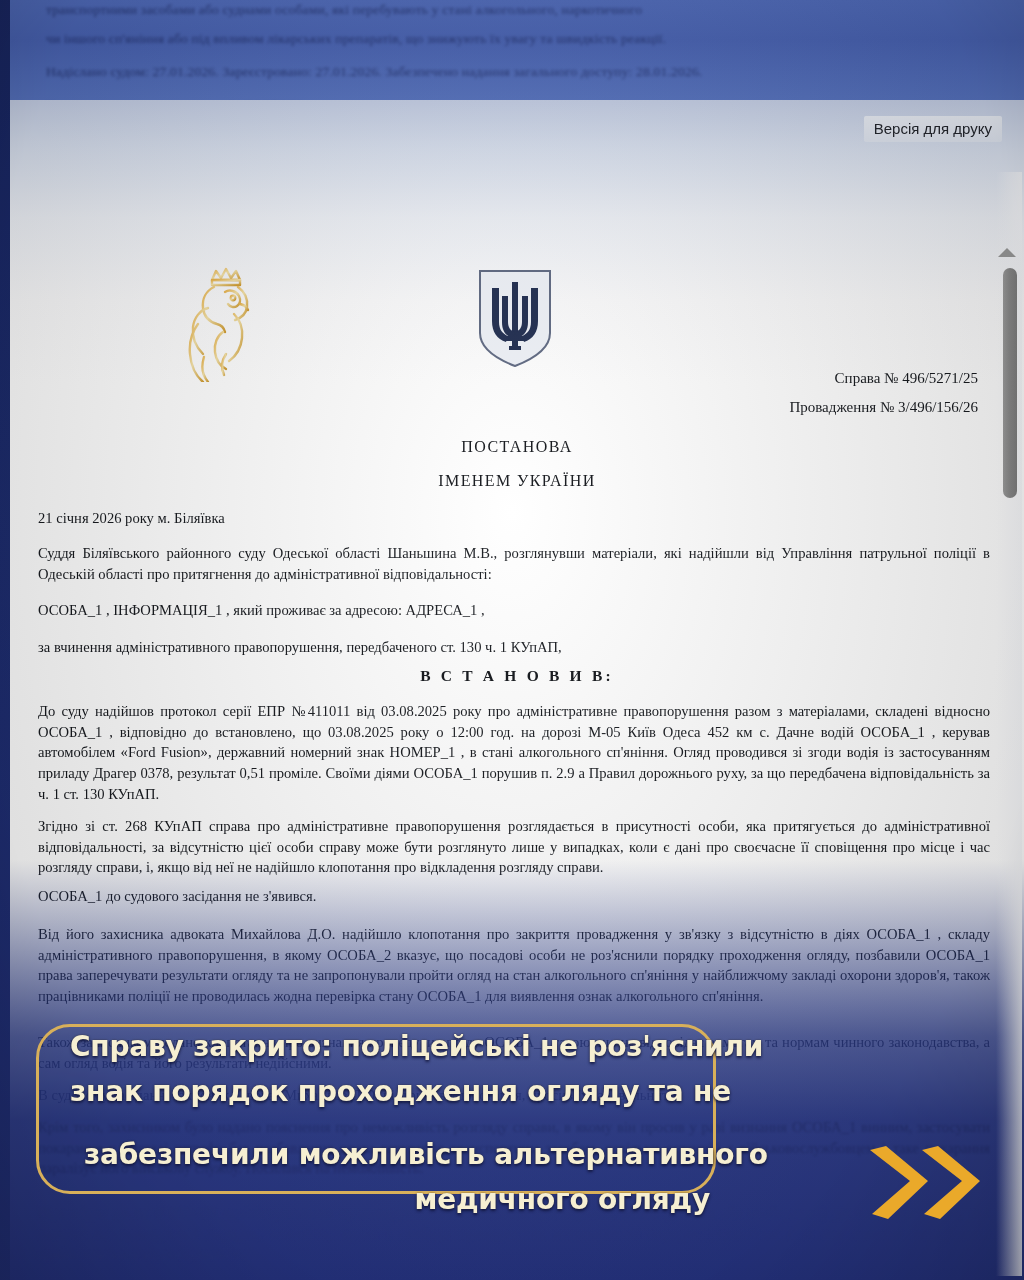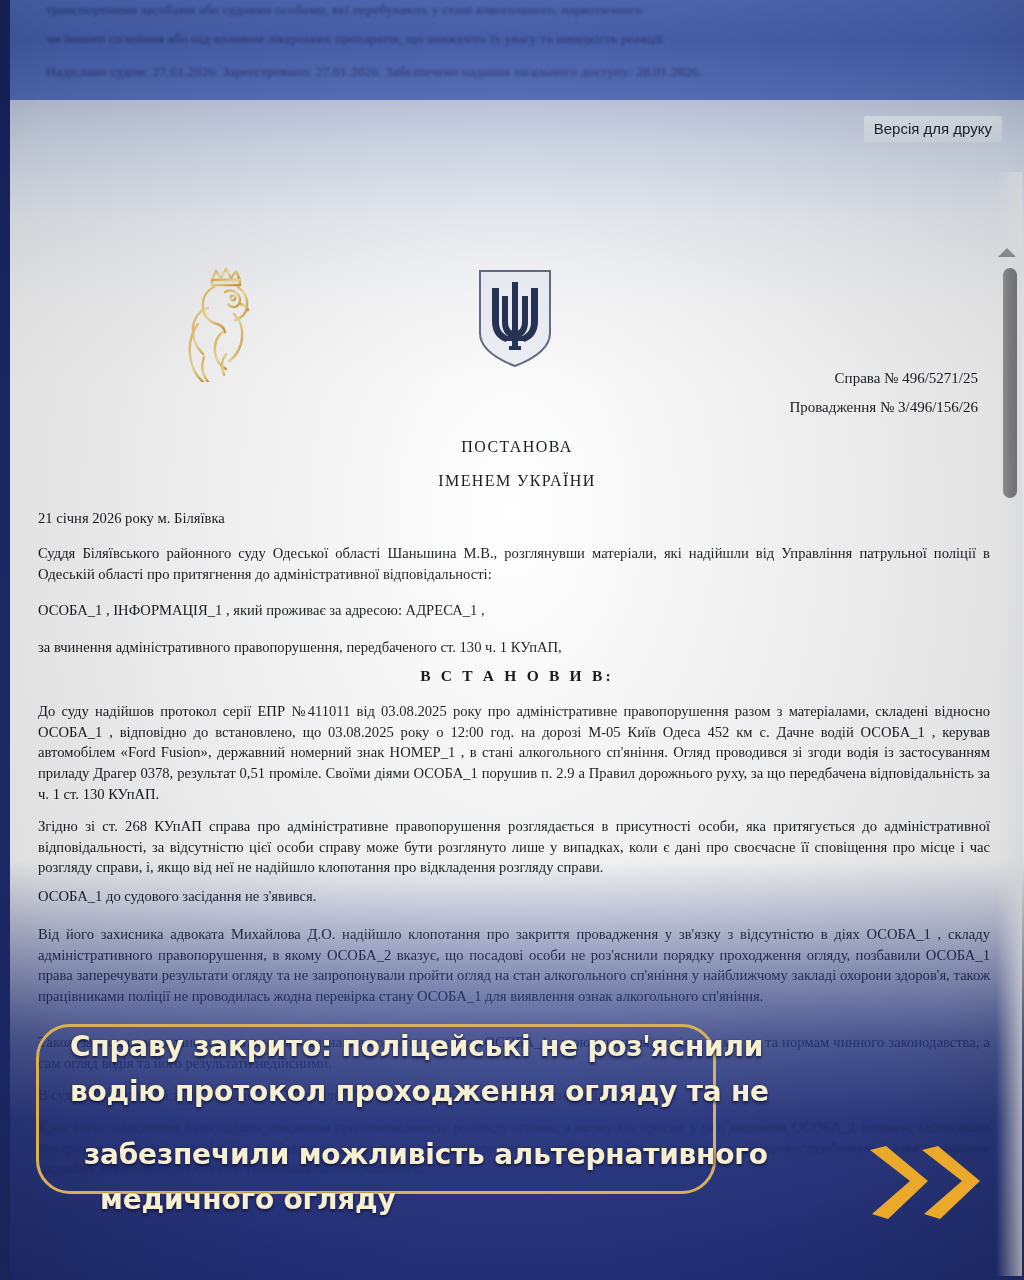--- a/index.html
+++ b/index.html
@@ -141,21 +141,21 @@
   .caption-text{
     position:absolute;left:70px;top:1024px;width:640px;
     font-family:"DejaVu Sans",sans-serif;
     font-size:28px;line-height:1.62;font-weight:bold;
     color:#f6efd2;
     letter-spacing:-.2px;
     text-shadow:0 2px 3px rgba(15,20,60,.85), 0 0 2px rgba(60,45,10,.55);
   }
   .caption-text .ln{display:block;white-space:nowrap;}
   .caption-text .ln.l3{margin-left:14px;margin-top:17px;}
-  .caption-text .ln.l4{margin-left:30px;}
+  .caption-text .ln.l4{margin-left:14px;text-align:right;}
 
   
   .chevrons{position:absolute;right:28px;bottom:58px;width:130px;height:78px;}
 </style>
 </head>
 <body>
 
 <div class="backdrop"></div>
 
 <div class="top-strip">
@@ -238,21 +238,21 @@
     <div class="scroll-up"></div>
     <div class="scroll-thumb"></div>
   </div>
 </div>
 
 <div class="vignette"></div>
 
 <div class="caption-box"></div>
 <div class="caption-text">
   <span class="ln l1">Справу закрито: поліцейські не роз'яснили</span>
-  <span class="ln l2">водію протокол проходження огляду та не</span>
+  <span class="ln l2">знак порядок проходження огляду та не</span>
   <span class="ln l3">забезпечили можливість альтернативного</span>
   <span class="ln l4">медичного огляду</span>
 </div>
 
 <svg class="chevrons" viewBox="0 0 130 78">
   <g fill="#eaa92a">
     <path d="M4 6 L20 2 L62 37 L22 75 L6 70 L44 37 Z"></path>
     <path d="M56 6 L72 2 L114 37 L74 75 L58 70 L96 37 Z"></path>
   </g>
 </svg>

